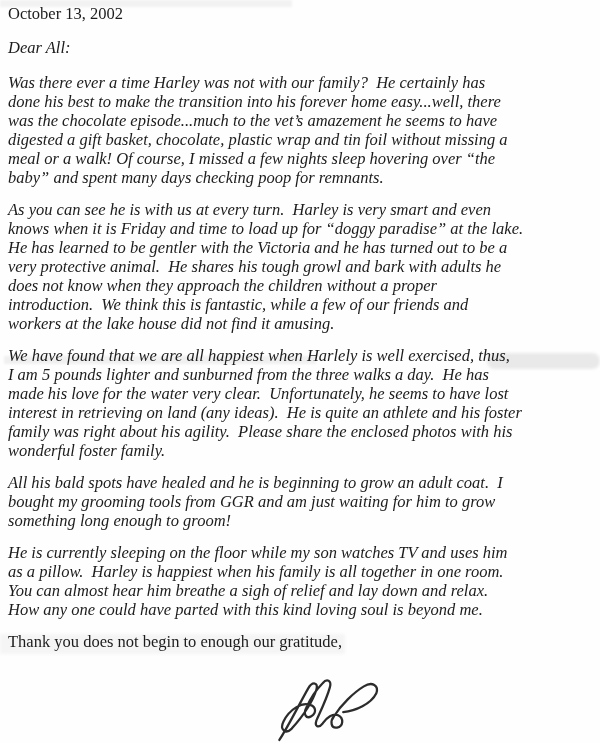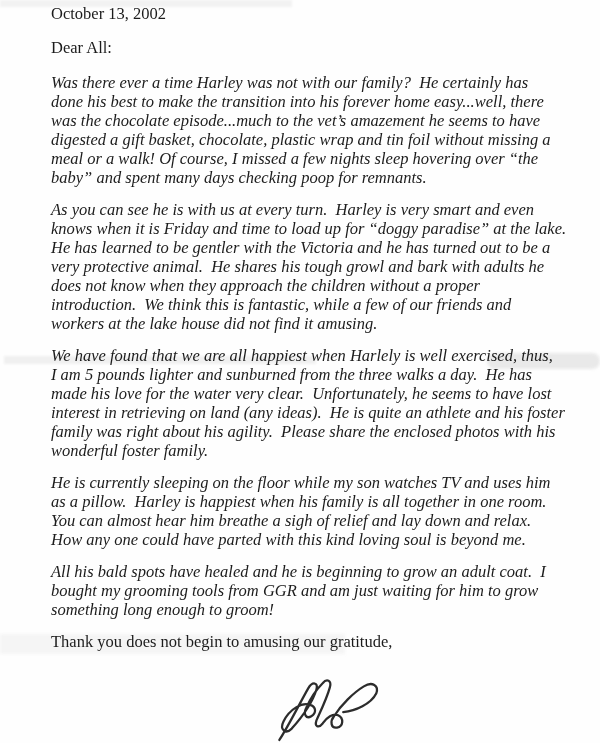--- a/index.html
+++ b/index.html
@@ -17,28 +17,27 @@
     color: #1c1c1c;
   }
   #letter-body {
     position: absolute;
     left: 8px;
     top: 4px;
     right: 6px;
     z-index: 2;
     font-size: 16.5px;
     line-height: 19px;
-    margin-left: 43px;
   }
   .line-block {
     white-space: pre-wrap;
     margin: 0;
   }
   .date-line { margin: 0 0 15px 0; }
-  .salutation-line { margin: 0 0 16px 0; }
+  .salutation-line { margin: 0 0 16px 0; font-style: italic; }
   .para { margin: 0 0 13px 0; font-style: italic; }
   .closing-line { margin: 8px 0 0 0; }
   #signature-wrap {
     position: absolute;
     left: 248px;
     top: 674px;
     width: 140px;
     height: 68px;
     z-index: 2;
   }
@@ -97,29 +96,29 @@
 very protective animal.  He shares his tough growl and bark with adults he
 does not know when they approach the children without a proper
 introduction.  We think this is fantastic, while a few of our friends and
 workers at the lake house did not find it amusing.</div>
     <div class="line-block para">We have found that we are all happiest when Harlely is well exercised, thus,
 I am 5 pounds lighter and sunburned from the three walks a day.  He has
 made his love for the water very clear.  Unfortunately, he seems to have lost
 interest in retrieving on land (any ideas).  He is quite an athlete and his foster
 family was right about his agility.  Please share the enclosed photos with his
 wonderful foster family.</div>
+    <div class="line-block para">All his bald spots have healed and he is beginning to grow an adult coat.  I
+bought my grooming tools from GGR and am just waiting for him to grow
+something long enough to groom!</div>
     <div class="line-block para">He is currently sleeping on the floor while my son watches TV and uses him
 as a pillow.  Harley is happiest when his family is all together in one room.
 You can almost hear him breathe a sigh of relief and lay down and relax.
 How any one could have parted with this kind loving soul is beyond me.</div>
-    <div class="line-block para">All his bald spots have healed and he is beginning to grow an adult coat.  I
-bought my grooming tools from GGR and am just waiting for him to grow
-something long enough to groom!</div>
 
-    <div class="line-block closing-line">Thank you does not begin to amusing our gratitude,</div>
+    <div class="line-block closing-line">Thank you does not begin to enough our gratitude,</div>
   </div>
 
   <div id="signature-wrap">
     <svg viewBox="0 0 135 66" xmlns="http://www.w3.org/2000/svg" aria-hidden="true">
       <path d="M 30,64
                C 38,52 50,28 58,14
                C 62,7 68,8 66,15
                C 62,28 50,44 42,53
                C 36,59 30,54 34,46
                C 40,34 52,27 60,30

